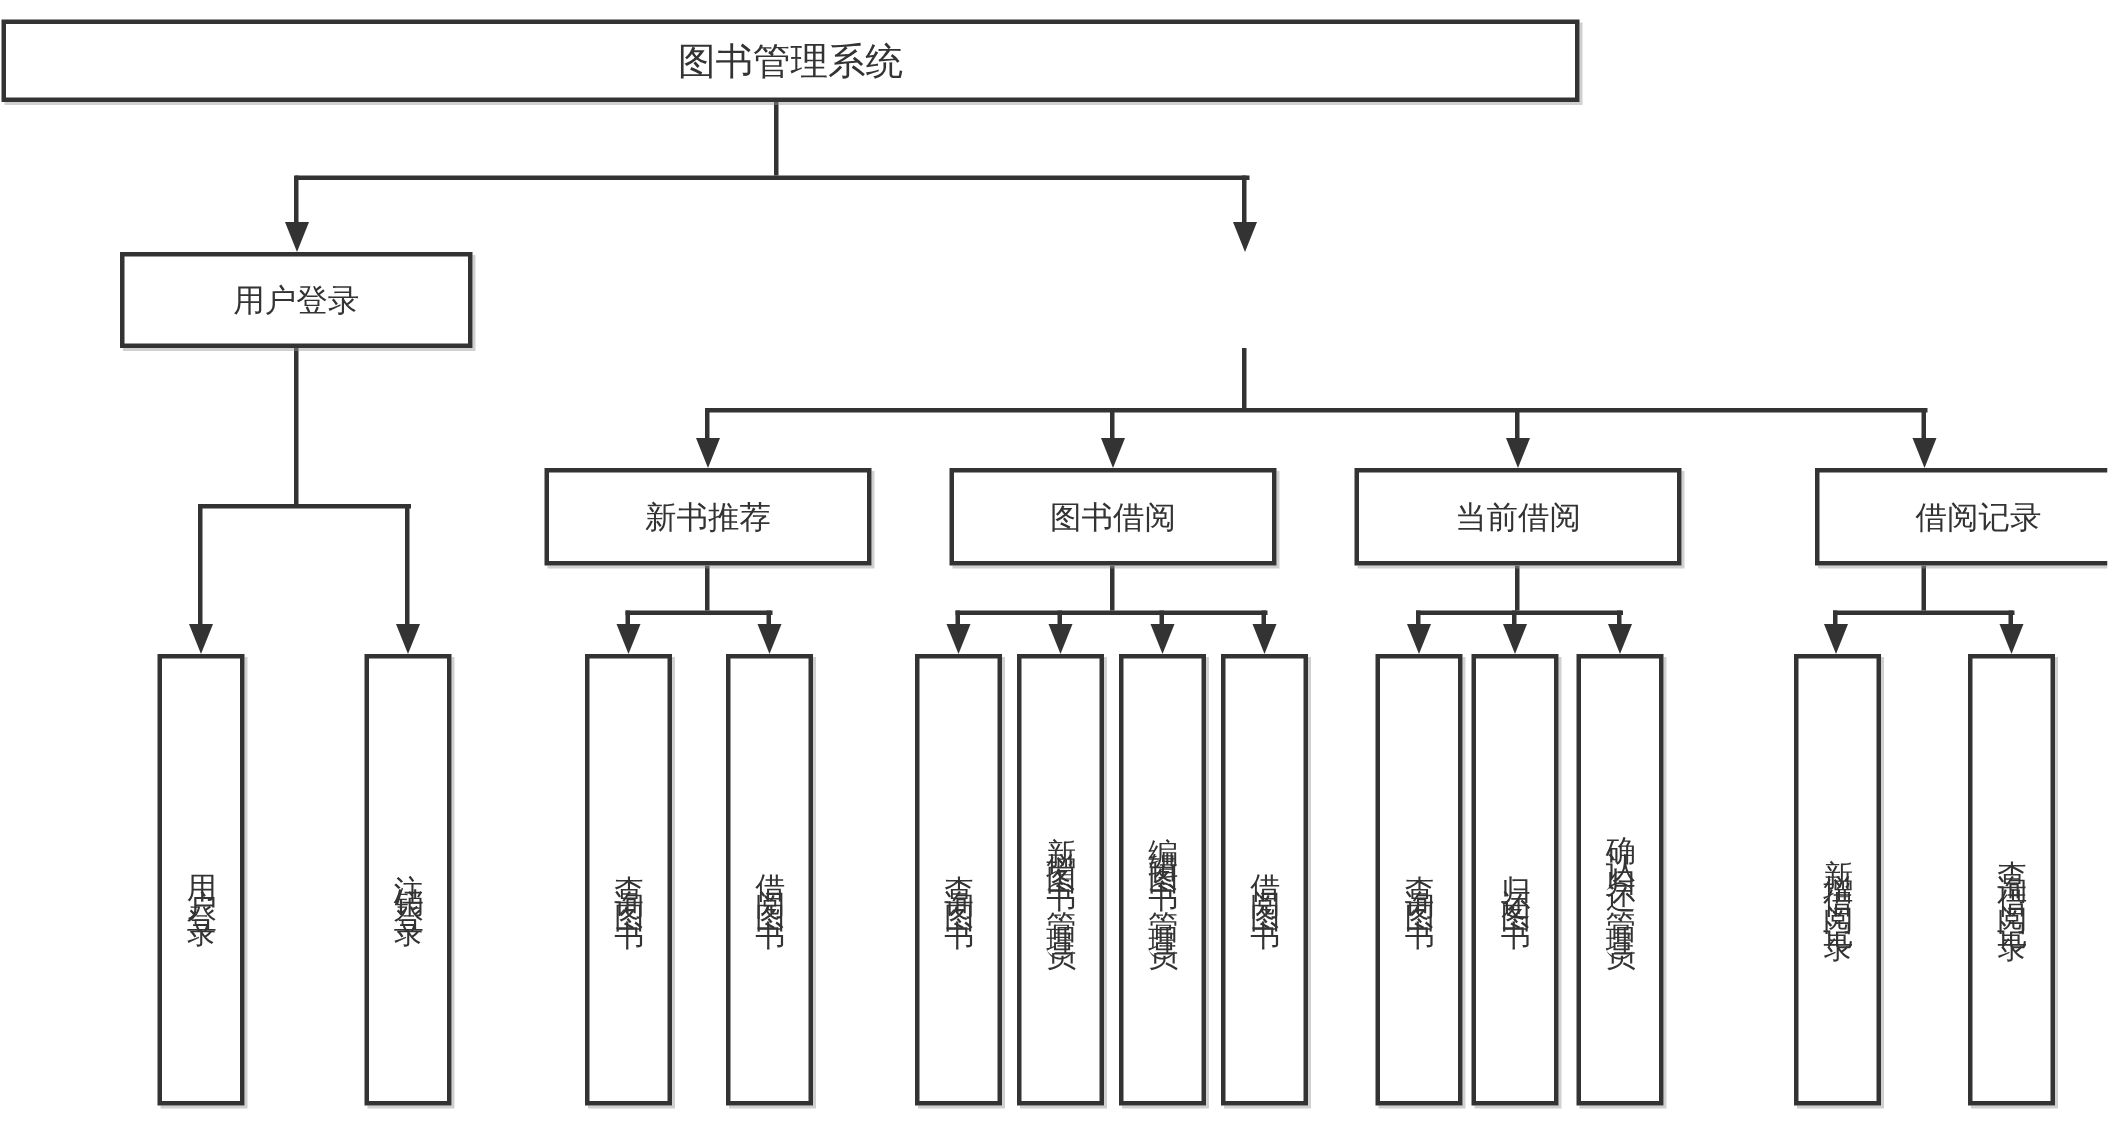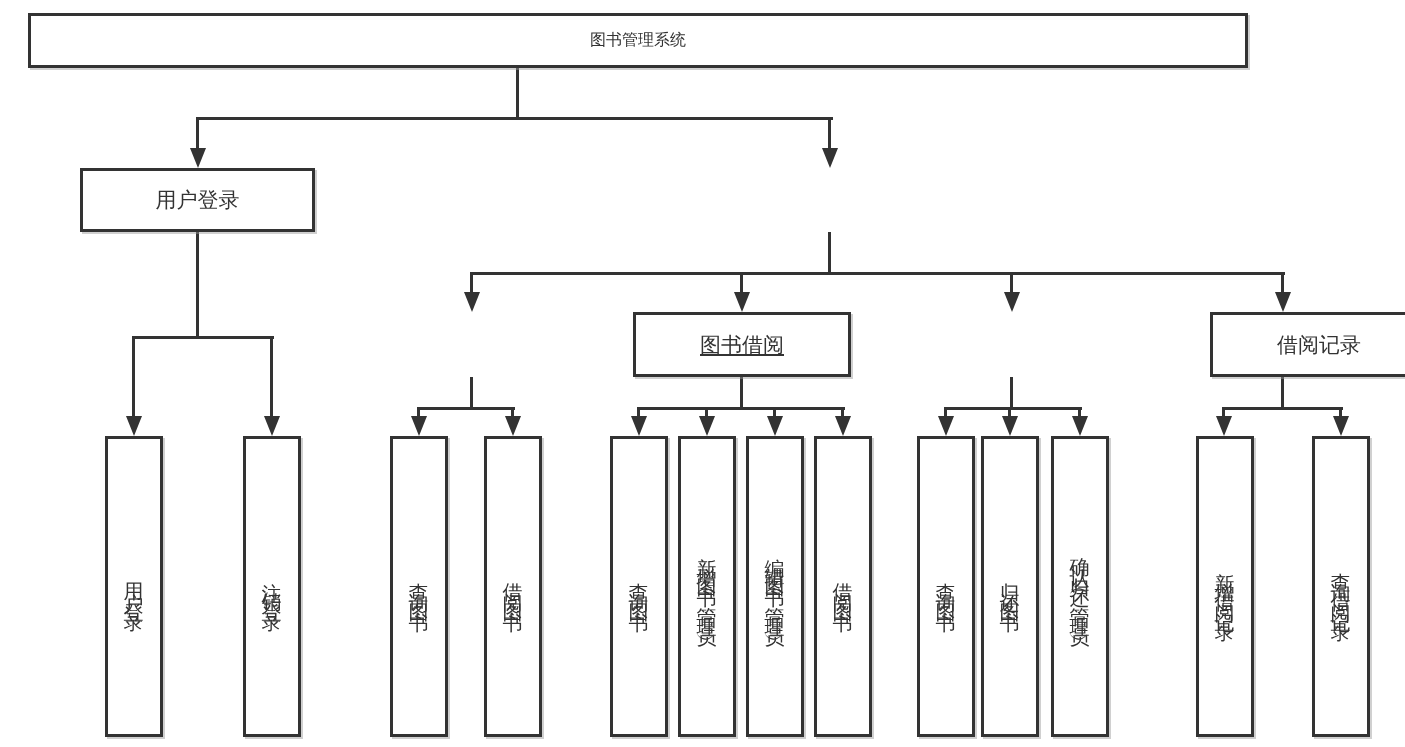--- a/index.html
+++ b/index.html
@@ -16,21 +16,21 @@
     background: #ffffff;
     border: 3px solid #333333;
     box-shadow: 2px 2px 0 rgba(150,150,150,0.45);
     display: flex;
     align-items: center;
     justify-content: center;
     color: #333333;
     box-sizing: border-box;
     z-index: 2;
   }
-  .node.root  { left: 28px;  top: 13px;  width: 1220px; height: 55px; font-size: 16px; }
+  .node.root  { left: 1px;  top: 13px;  width: 1052px; height: 55px; font-size: 25px; }
   .node.lv2   { top: 168px;  width: 235px; height: 64px; font-size: 21px; }
   .node.lv3   { top: 312px;  width: 218px; height: 65px; font-size: 21px; }
   .node.leaf  { top: 436px;  width: 58px;  height: 301px; }
   .leaf span {
     writing-mode: vertical-rl;
     text-orientation: mixed;
     font-size: 20px;
     letter-spacing: 10px;
     line-height: 1;
   }
@@ -87,22 +87,28 @@
   <div class="hl" style="left:471px; top:272px; width:814px;"></div>
   <div class="vl" style="left:470px; top:272px; height:22px;"></div>
   <div class="tri" style="left:464px; top:292px;"></div>
   <div class="vl" style="left:740px; top:272px; height:22px;"></div>
   <div class="tri" style="left:734px; top:292px;"></div>
   <div class="vl" style="left:1010px; top:272px; height:22px;"></div>
   <div class="tri" style="left:1004px; top:292px;"></div>
   <div class="vl" style="left:1281px; top:272px; height:22px;"></div>
   <div class="tri" style="left:1275px; top:292px;"></div>
 
-  <div class="node lv3" style="left:633px;text-decoration:underline;">
+  <div class="node lv3" style="left:363px;">
+    <span>新书推荐</span>
+  </div>
+  <div class="node lv3" style="left:633px;">
     <span>图书借阅</span>
+  </div>
+  <div class="node lv3" style="left:903px;">
+    <span>当前借阅</span>
   </div>
   <div class="node lv3" style="left:1210px;">
     <span>借阅记录</span>
   </div>
 
   <div class="vl" style="left:470px; top:377px; height:30px;"></div>
   <div class="hl" style="left:417px; top:407px; width:98px;"></div>
   <div class="vl" style="left:417px; top:407px; height:10px;"></div>
   <div class="tri" style="left:411px; top:416px;"></div>
   <div class="vl" style="left:511px; top:407px; height:10px;"></div>

